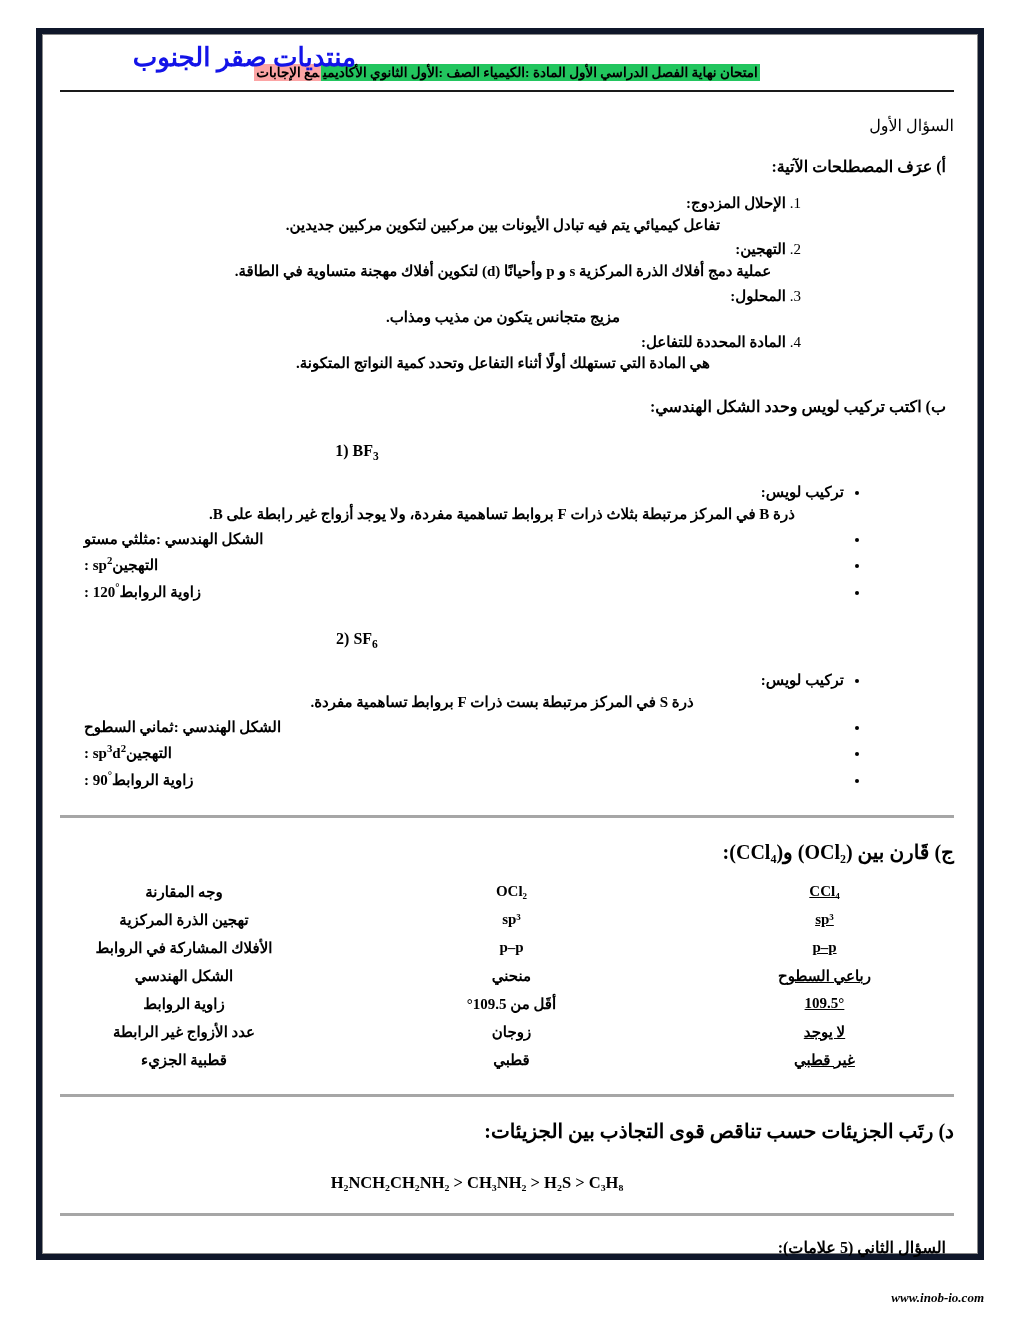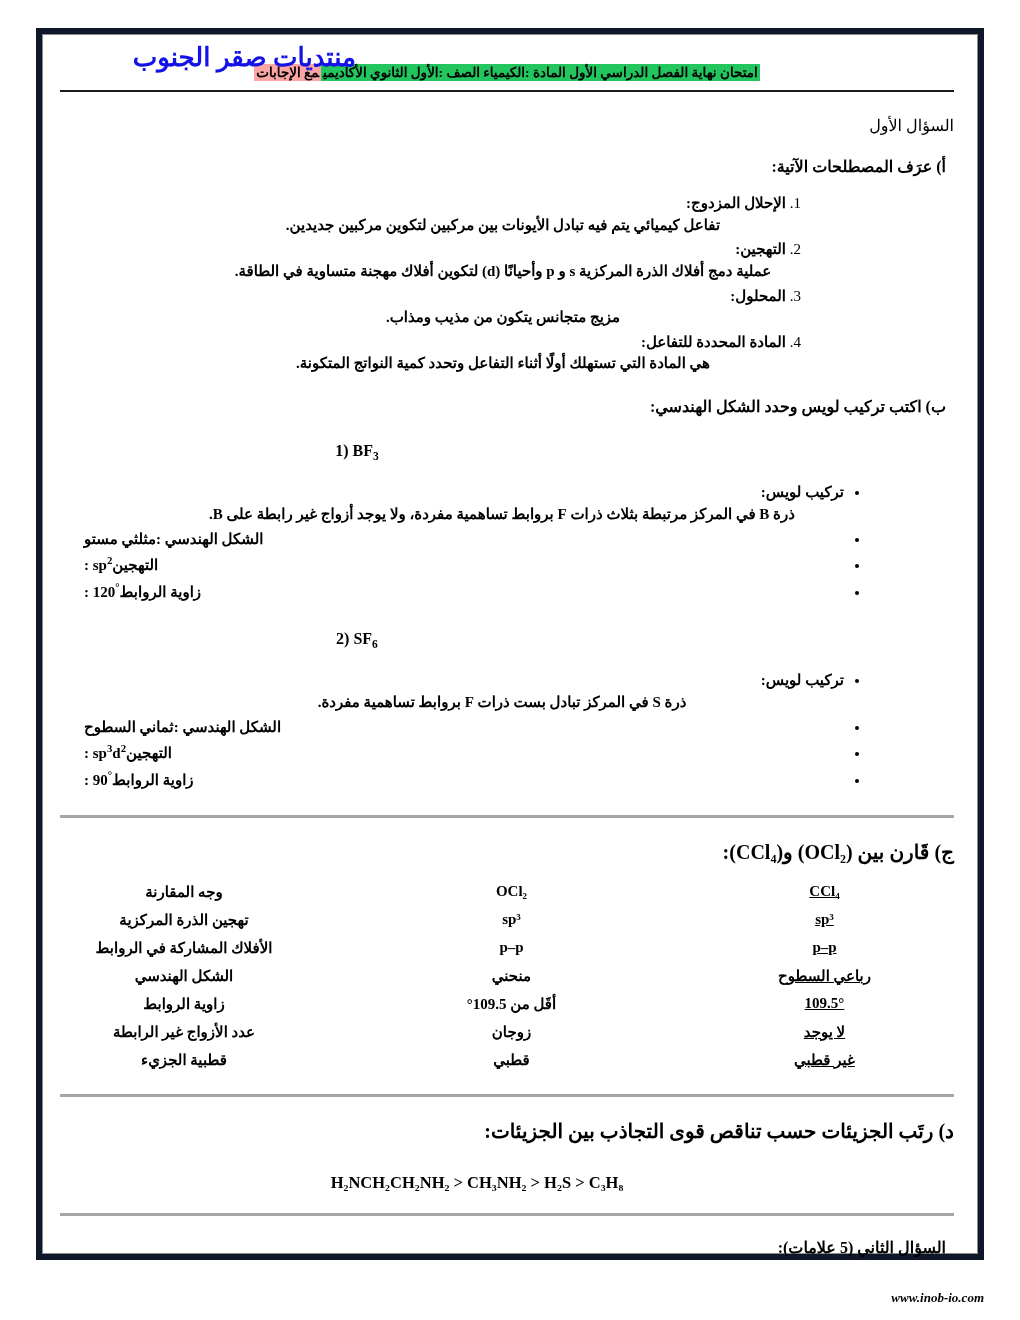--- a/index.html
+++ b/index.html
@@ -309,21 +309,21 @@
       </li>
     </ul>
 
     <div class="mol-heading">
       <span>2) SF</span><span class="sub">6</span>
     </div>
 
     <ul class="bul">
       <li>
         <span>تركيب لويس:</span>
-        <span class="bul-sub">ذرة S في المركز تبادل بست ذرات F بروابط تساهمية مفردة.</span>
+        <span class="bul-sub">ذرة S في المركز مرتبطة بست ذرات F بروابط تساهمية مفردة.</span>
       </li>
       <li>
         <span class="bul-ctr">الشكل الهندسي :ثماني السطوح</span>
       </li>
       <li>
         <span class="bul-ctr"><span>التهجين</span><span class="ltr"><span>sp</span><span class="sup">3</span><span>d</span><span class="sup">2</span></span><span> : </span></span>
       </li>
       <li>
         <span class="bul-ctr"><span>زاوية الروابط</span><span class="ltr"><span>90</span><span class="sup">°</span></span><span> : </span></span>
       </li>

